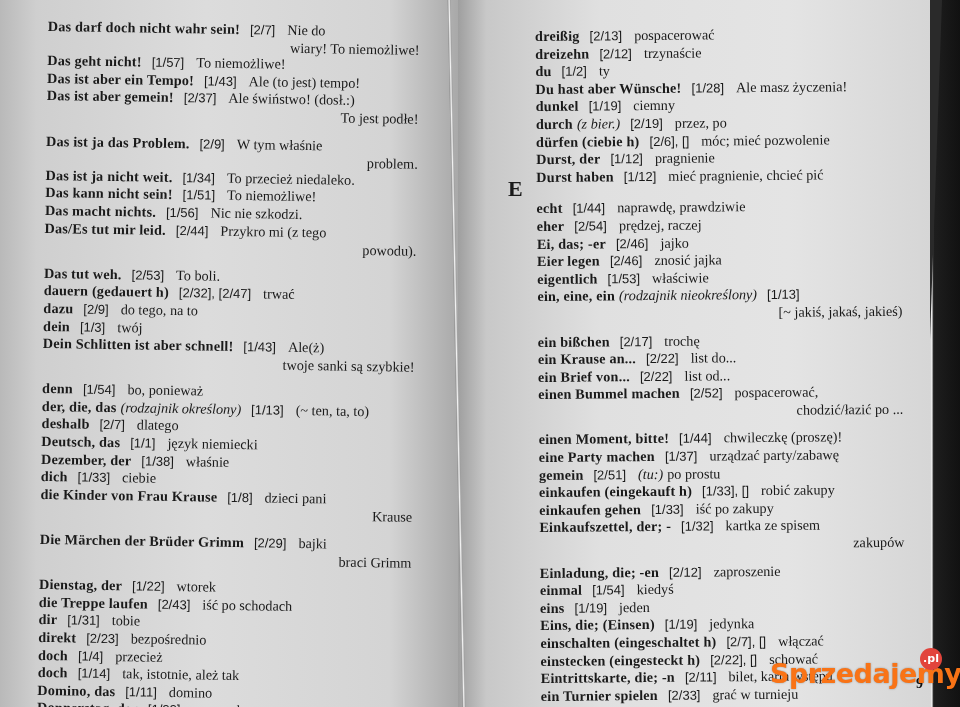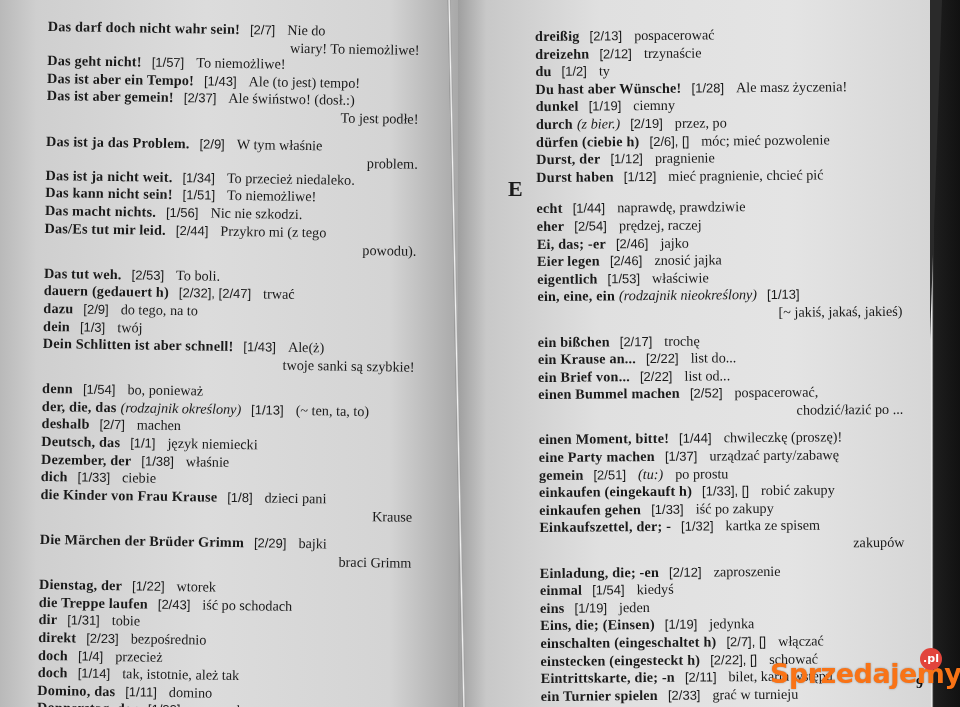--- a/index.html
+++ b/index.html
@@ -113,21 +113,21 @@
         <div><span class="de">Dein Schlitten ist aber schnell!</span><span class="ref">[1/43]</span><span class="pl">Ale(ż)</span></div>
         <div class="cont">twoje sanki są szybkie!</div>
       </div>
       <div class="entry gap">
         <div><span class="de">denn</span><span class="ref">[1/54]</span><span class="pl">bo, ponieważ</span></div>
       </div>
       <div class="entry">
         <div><span class="de">der, die, das</span><span class="it" style="margin-left: 4px;">(rodzajnik określony)</span><span class="ref">[1/13]</span><span class="pl">(~ ten, ta, to)</span></div>
       </div>
       <div class="entry">
-        <div><span class="de">deshalb</span><span class="ref">[2/7]</span><span class="pl">machen</span></div>
+        <div><span class="de">deshalb</span><span class="ref">[2/7]</span><span class="pl">dlatego</span></div>
       </div>
       <div class="entry">
         <div><span class="de">Deutsch, das</span><span class="ref">[1/1]</span><span class="pl">język niemiecki</span></div>
       </div>
       <div class="entry">
         <div><span class="de">Dezember, der</span><span class="ref">[1/38]</span><span class="pl">właśnie</span></div>
       </div>
       <div class="entry">
         <div><span class="de">dich</span><span class="ref">[1/33]</span><span class="pl">ciebie</span></div>
       </div>
@@ -229,21 +229,21 @@
           <div><span class="de">einen Bummel machen</span><span class="ref">[2/52]</span><span class="pl">pospacerować,</span></div>
           <div class="cont">chodzić/łazić po ...</div>
         </div>
         <div class="entry gap">
           <div><span class="de">einen Moment, bitte!</span><span class="ref">[1/44]</span><span class="pl">chwileczkę (proszę)!</span></div>
         </div>
         <div class="entry">
           <div><span class="de">eine Party machen</span><span class="ref">[1/37]</span><span class="pl">urządzać party/zabawę</span></div>
         </div>
         <div class="entry">
-          <div><span class="de">gemein</span><span class="ref">[2/51]</span><span class="it pl">(tu:)</span><span class="pl" style="margin-left: 12px;">po prostu</span></div>
+          <div><span class="de">gemein</span><span class="ref">[2/51]</span><span class="it pl">(tu:)</span><span class="pl" style="margin-left: 4px;">po prostu</span></div>
         </div>
         <div class="entry">
           <div><span class="de">einkaufen (eingekauft h)</span><span class="ref">[1/33], []</span><span class="pl">robić zakupy</span></div>
         </div>
         <div class="entry">
           <div><span class="de">einkaufen gehen</span><span class="ref">[1/33]</span><span class="pl">iść po zakupy</span></div>
         </div>
         <div class="entry">
           <div><span class="de">Einkaufszettel, der; -</span><span class="ref">[1/32]</span><span class="pl">kartka ze spisem</span></div>
           <div class="cont">zakupów</div>

